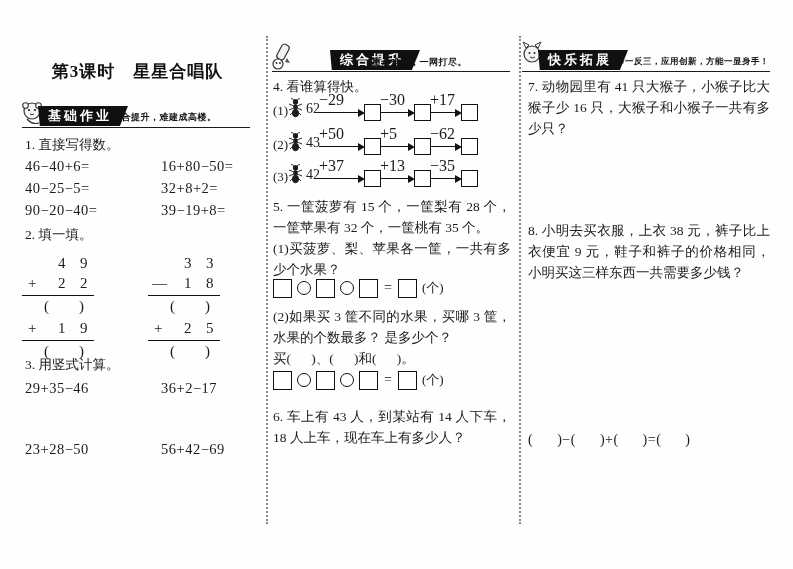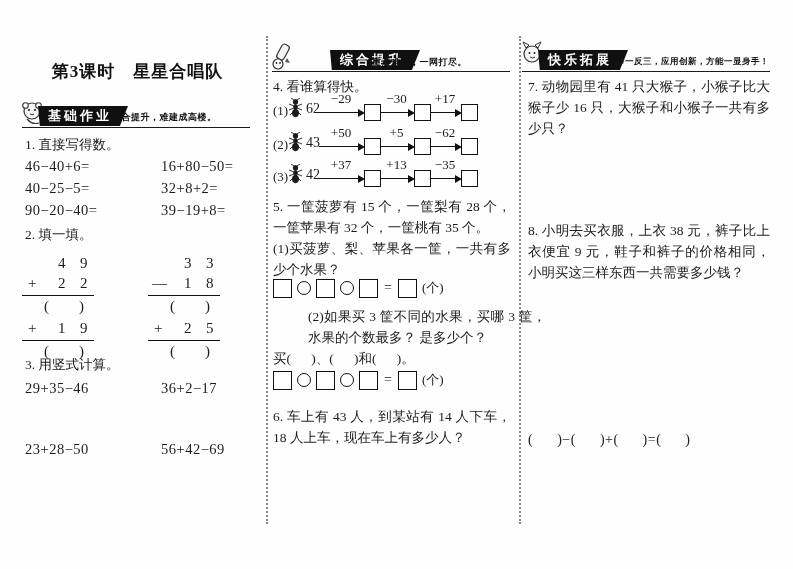--- a/index.html
+++ b/index.html
@@ -32,21 +32,21 @@
   
   .q4row{position:absolute;left:273px;width:212px;height:32px;}
   .q4row .qnum{position:absolute;left:0;top:10px;font-size:13px;}
   .q4row .qstart{position:absolute;left:33px;top:8px;font-size:14px;}
   .antwrap{position:absolute;left:15px;top:5px;}
   .shaft{position:absolute;border-top:1.3px solid #111;height:0;}
   .shaft:after{
     content:"";position:absolute;right:-2px;top:-4.5px;width:0;height:0;
     border-left:7px solid #111;border-top:4px solid transparent;border-bottom:4px solid transparent;
   }
-  .oplabel{position:absolute;font-size:13px;text-align:center;white-space:nowrap;}
+  .oplabel{position:absolute;font-size:16px;text-align:left;white-space:nowrap;}
   .sqbox{position:absolute;width:15px;height:15px;border:1.3px solid #111;background:#fff;}
   
   .shape-row{position:absolute;display:flex;align-items:center;gap:5px;height:20px;}
   .shape-sq{width:17px;height:17px;border:1.2px solid #111;background:#fff;}
   .shape-ci{width:12px;height:12px;border:1.2px solid #111;border-radius:50%;background:#fff;}
   .shape-eq{font-size:14px;padding:0 1px;}
   .shape-unit{font-size:13px;}
   .prewrap{white-space:pre;}
   .mascot{position:absolute;}
 </style>
@@ -211,21 +211,21 @@
     <div class="shape-sq"></div>
     <div class="shape-ci"></div>
     <div class="shape-sq"></div>
     <div class="shape-ci"></div>
     <div class="shape-sq"></div>
     <span class="shape-eq">=</span>
     <div class="shape-sq"></div>
     <span class="shape-unit">(个)</span>
   </div>
 
-  <div class="abs para" style="left:273px;top:306px;width:238px;margin-left:35px;">(2)如果买 3 筐不同的水果，买哪 3 筐，水果的个数最多？ 是多少个？</div>
+  <div class="abs para" style="left:273px;top:306px;width:238px;">(2)如果买 3 筐不同的水果，买哪 3 筐，水果的个数最多？ 是多少个？</div>
   <div class="abs para prewrap" style="left:273px;top:348px;width:238px;">买(      )、(      )和(      )。</div>
 
   <div class="shape-row" style="left:273px;top:370px;">
     <div class="shape-sq"></div>
     <div class="shape-ci"></div>
     <div class="shape-sq"></div>
     <div class="shape-ci"></div>
     <div class="shape-sq"></div>
     <span class="shape-eq">=</span>
     <div class="shape-sq"></div>

